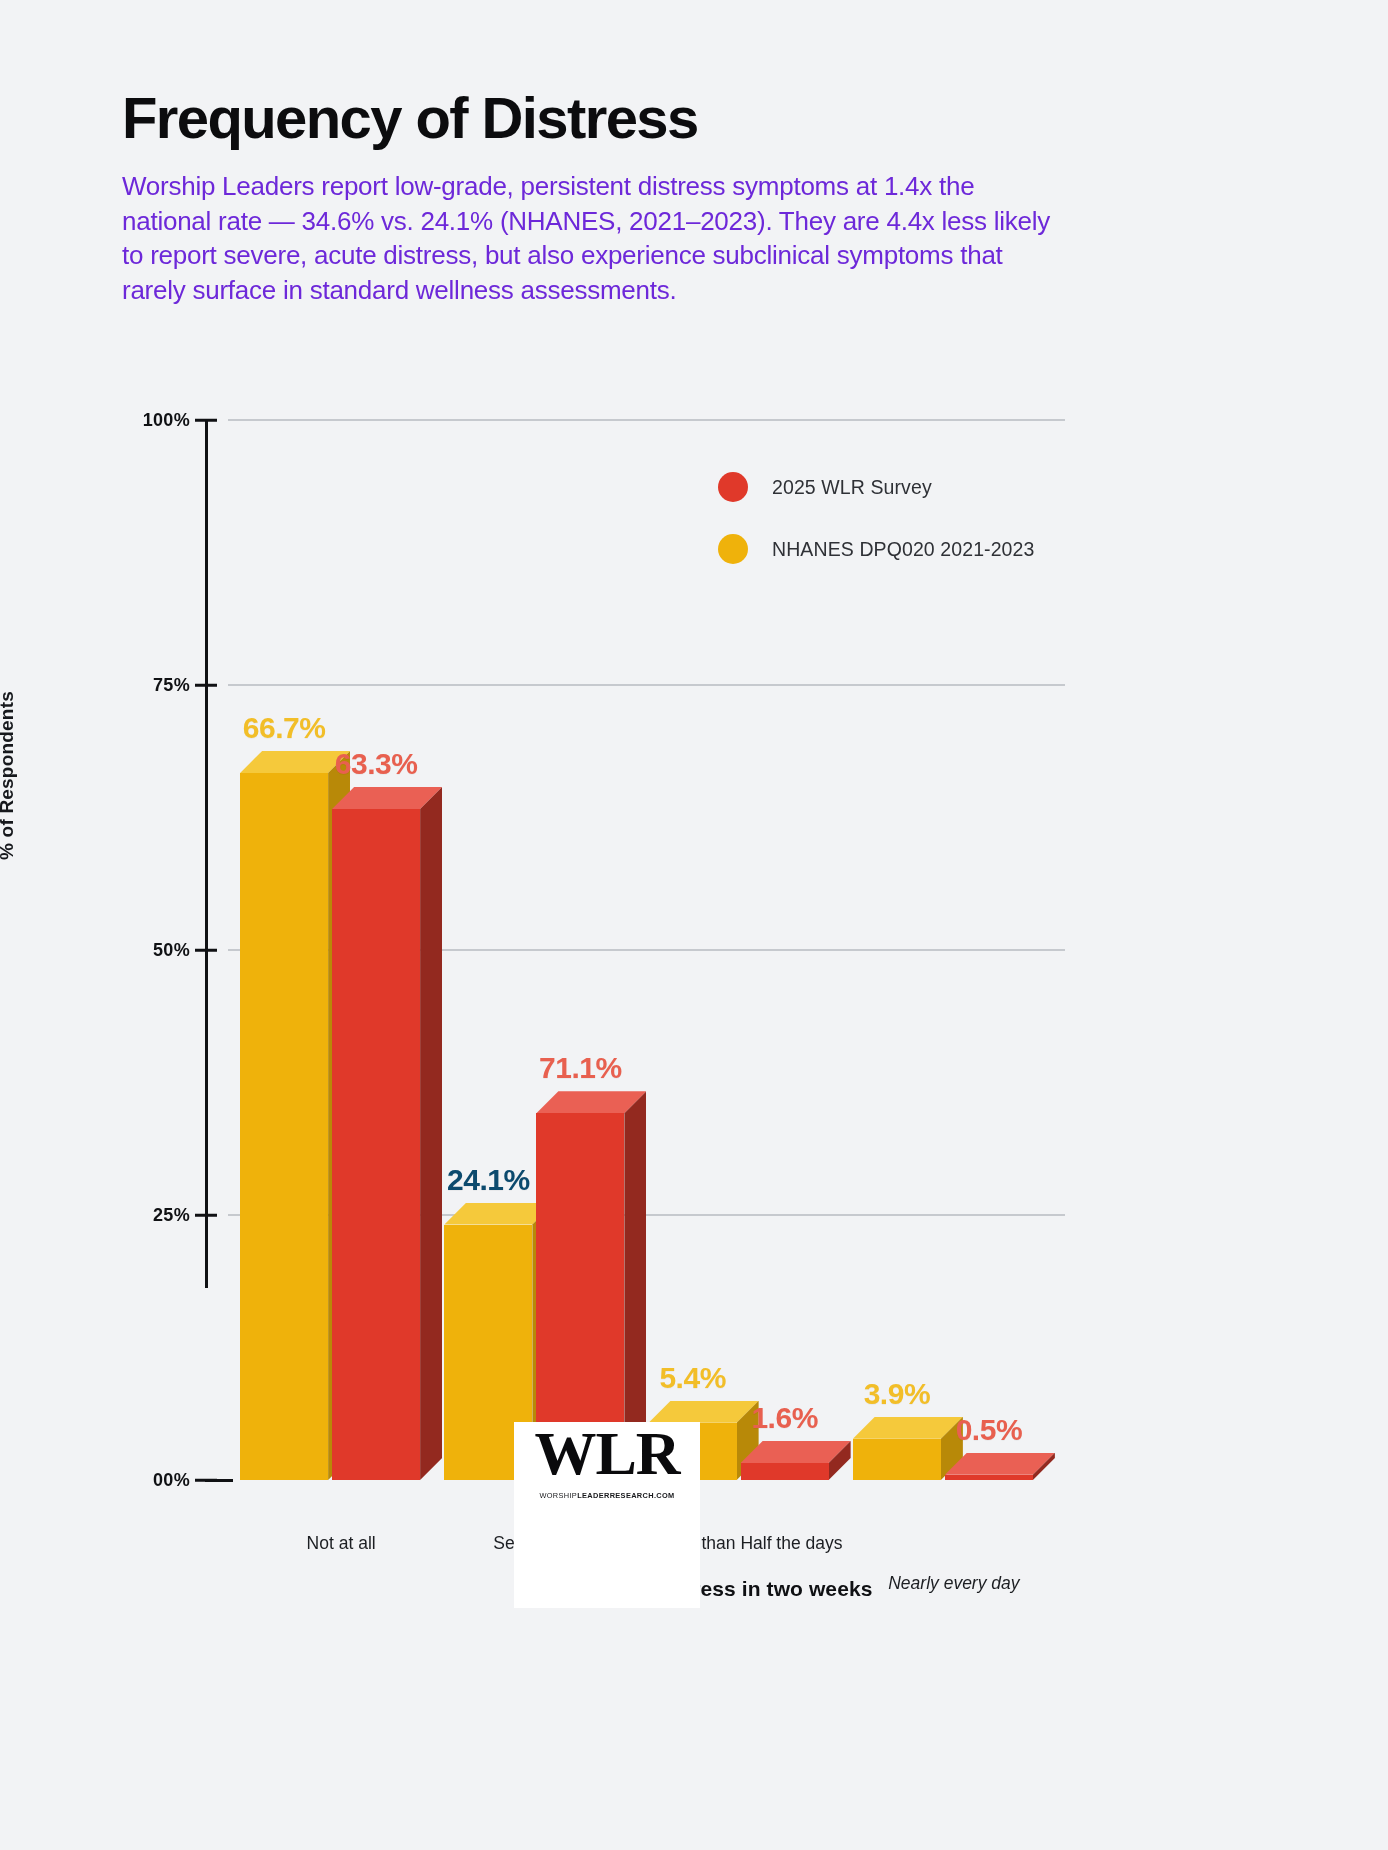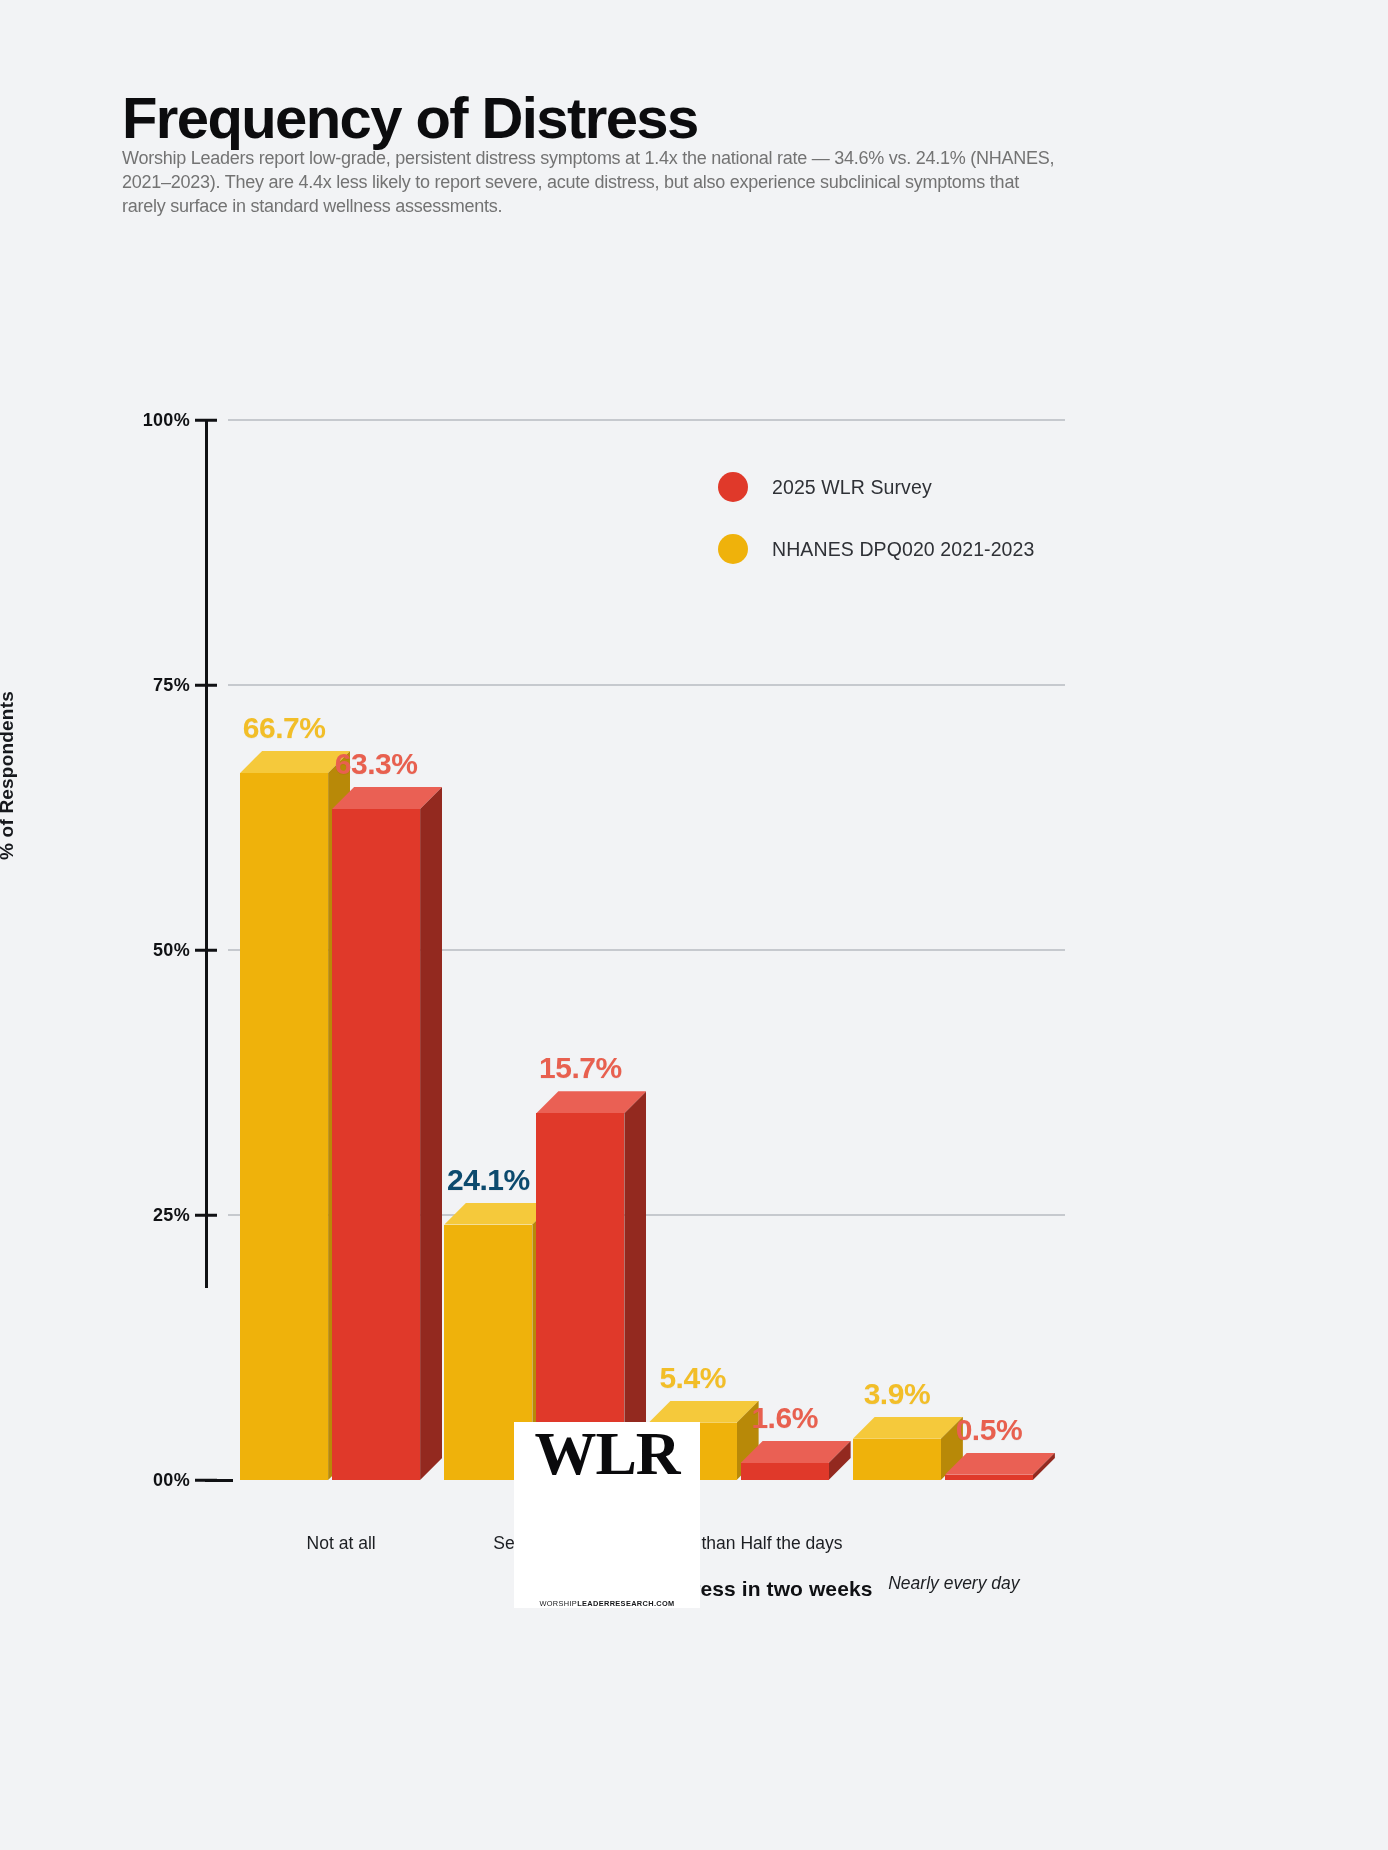--- a/index.html
+++ b/index.html
@@ -12,21 +12,22 @@
   .page { position: relative; width: 1388px; height: 1362px; padding-left: 40px; }
 
   
   .header { position: absolute; left: 122px; top: 88px; width: 1000px; }
   .title {
     font-size: 58px; font-weight: 700; color: #0C0C0E;
     letter-spacing: -1.6px; line-height: 1.02;
     font-family: "Liberation Sans", sans-serif;
   }
   .subtitle {
-    font-size: 18px; line-height: 1.33; color: #737373;
+    margin-top: 22px;
+    font-size: 26px; line-height: 1.33; color: #6d28d9;
     font-weight: 400; letter-spacing: -0.25px;
     max-width: 940px;
   }
 
   
   .legend { position: absolute; left: 718px; top: 465px; }
   .legend-row { display: flex; align-items: center; height: 44px; margin-bottom: 18px; }
   .legend-dot { width: 30px; height: 30px; border-radius: 50%; flex: 0 0 auto; }
   .legend-label { margin-left: 24px; font-size: 19.5px; color: #2F3136; letter-spacing: 0.1px; }
 
@@ -85,21 +86,21 @@
     position: absolute; top: 1577px; left: 0; width: 1388px;
     text-align: center; font-size: 21px; font-weight: 700; color: #0F1013;
     letter-spacing: 0.1px;
   }
 
   
   .logo-box {
     position: absolute; left: 514px; top: 1422px;
     width: 186px; height: 186px; background: #FFFFFF;
     display: flex; flex-direction: column;
-    align-items: center; justify-content: space-between;
+    align-items: center; justify-content: flex-start;
   }
   .logo-wlr {
     font-family: "Liberation Serif", serif;
     font-size: 62px; font-weight: 700; color: #0A0A0C;
     letter-spacing: -1px; line-height: 1;
   }
   .logo-sub {
     margin-top: 7px; font-size: 7.4px; color: #17181B;
     letter-spacing: 0.35px; font-weight: 400;
   }
@@ -175,21 +176,21 @@
           <div style="position: absolute; left: 0px; top: 0px; width: 110px; height: 22px; background: rgb(245, 201, 59); clip-path: polygon(0px 100%, 20% 0px, 100% 0px, 80% 100%);"></div>
           <div style="position: absolute; right: 0px; top: 0px; width: 22px; height: 277.46px; background: rgb(184, 137, 8); clip-path: polygon(0px 7.92907%, 100% 0px, 100% 92.0709%, 0px 100%);"></div>
           <div class="bar-front" style="position: absolute; left: 0px; top: 22px; width: 88px; height: 255.46px; background: rgb(239, 178, 11);"></div>
         </div>
         <div class="bar-label" style="color: #0c4a6e; left: 488.375px; transform: translateX(-50%); top: 1162.54px;">24.1%</div>
         <div class="bar3d" style="left: 536.375px; top: 1091.24px; width: 110px; height: 388.76px;">
           <div style="position: absolute; left: 0px; top: 0px; width: 110px; height: 22px; background: rgb(234, 96, 84); clip-path: polygon(0px 100%, 20% 0px, 100% 0px, 80% 100%);"></div>
           <div style="position: absolute; right: 0px; top: 0px; width: 22px; height: 388.76px; background: rgb(147, 41, 31); clip-path: polygon(0px 5.65902%, 100% 0px, 100% 94.341%, 0px 100%);"></div>
           <div class="bar-front" style="position: absolute; left: 0px; top: 22px; width: 88px; height: 366.76px; background: rgb(224, 57, 42);"></div>
         </div>
-        <div class="bar-label" style="color: rgb(232, 96, 79); left: 580.375px; transform: translateX(-50%); top: 1051.24px;">15.7%</div>
+        <div class="bar-label" style="color: rgb(232, 96, 79); left: 580.375px; transform: translateX(-50%); top: 1051.24px;">71.1%</div>
         <div class="bar3d" style="left: 648.625px; top: 1400.76px; width: 110px; height: 79.24px;">
           <div style="position: absolute; left: 0px; top: 0px; width: 110px; height: 22px; background: rgb(245, 201, 59); clip-path: polygon(0px 100%, 20% 0px, 100% 0px, 80% 100%);"></div>
           <div style="position: absolute; right: 0px; top: 0px; width: 22px; height: 79.24px; background: rgb(184, 137, 8); clip-path: polygon(0px 27.7638%, 100% 0px, 100% 72.2362%, 0px 100%);"></div>
           <div class="bar-front" style="position: absolute; left: 0px; top: 22px; width: 88px; height: 57.24px; background: rgb(239, 178, 11);"></div>
         </div>
         <div class="bar-label" style="color: rgb(242, 190, 40); left: 692.625px; transform: translateX(-50%); top: 1360.76px;">5.4%</div>
         <div class="bar3d" style="left: 740.625px; top: 1441.04px; width: 110px; height: 38.96px;">
           <div style="position: absolute; left: 0px; top: 0px; width: 110px; height: 22px; background: rgb(234, 96, 84); clip-path: polygon(0px 100%, 20% 0px, 100% 0px, 80% 100%);"></div>
           <div style="position: absolute; right: 0px; top: 0px; width: 22px; height: 38.96px; background: rgb(147, 41, 31); clip-path: polygon(0px 56.4682%, 100% 0px, 100% 43.5318%, 0px 100%);"></div>
           <div class="bar-front" style="position: absolute; left: 0px; top: 22px; width: 88px; height: 16.96px; background: rgb(224, 57, 42);"></div>

